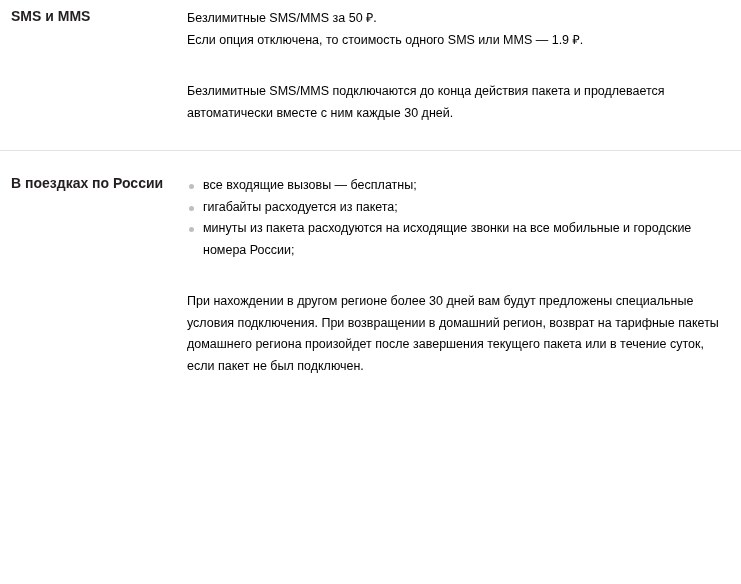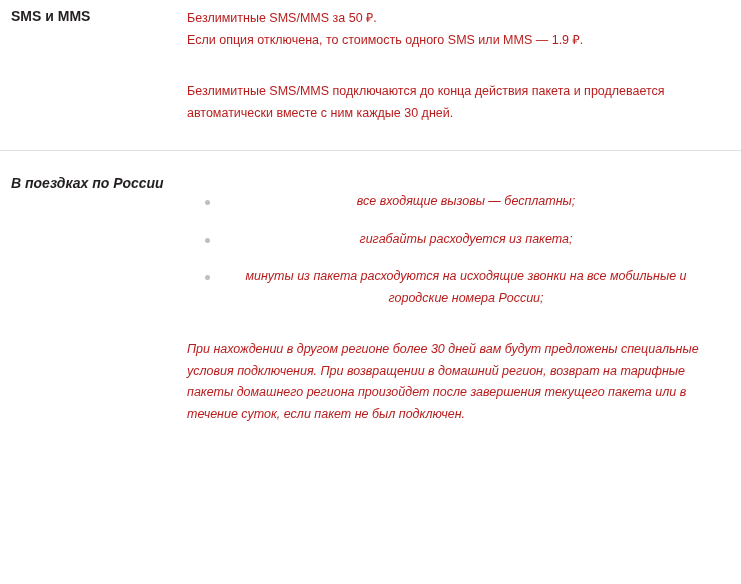--- a/index.html
+++ b/index.html
@@ -24,40 +24,39 @@
     display: flex;
     flex-direction: row;
     align-items: flex-start;
     box-sizing: border-box;
   }
   .section-sms {
     padding: 8px 0 0 0;
   }
   .section-travel {
     padding: 0;
-    font-style: italic;
   }
   .section-label {
     width: 187px;
     flex: 0 0 187px;
     box-sizing: border-box;
     padding-left: 11px;
     padding-right: 8px;
     font-size: 14px;
     font-weight: bold;
     line-height: 17px;
     color: #231f20;
   }
   .section-body {
     flex: 1 1 auto;
     box-sizing: border-box;
     padding-right: 12px;
     font-size: 12.5px;
     line-height: 21.5px;
-    color: #b91c1c;
+    color: #000000;
   }
   .para {
     margin: 0;
     padding: 0;
   }
   .para-gap {
     margin-top: 30px;
   }
   .divider {
     border: 0;
@@ -66,23 +65,22 @@
     height: 0;
   }
   .bullets {
     list-style: none;
     margin: 0;
     padding: 0;
   }
   .bullets li {
     position: relative;
     padding-left: 16px;
-    margin: 16px;
+    margin: 0;
     line-height: 21.5px;
-    text-align: center;
   }
   .bullets li::before {
     content: "";
     position: absolute;
     left: 2px;
     top: 9px;
     width: 5px;
     height: 5px;
     border-radius: 50%;
     background: #bfbfbf;

